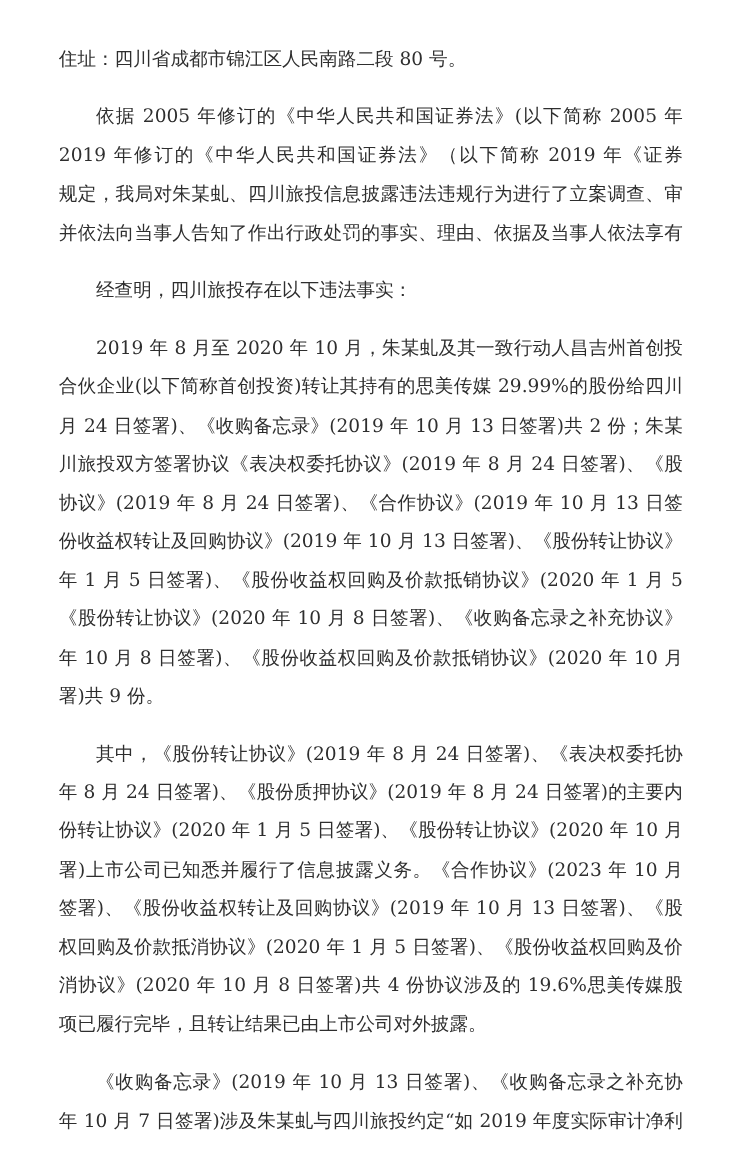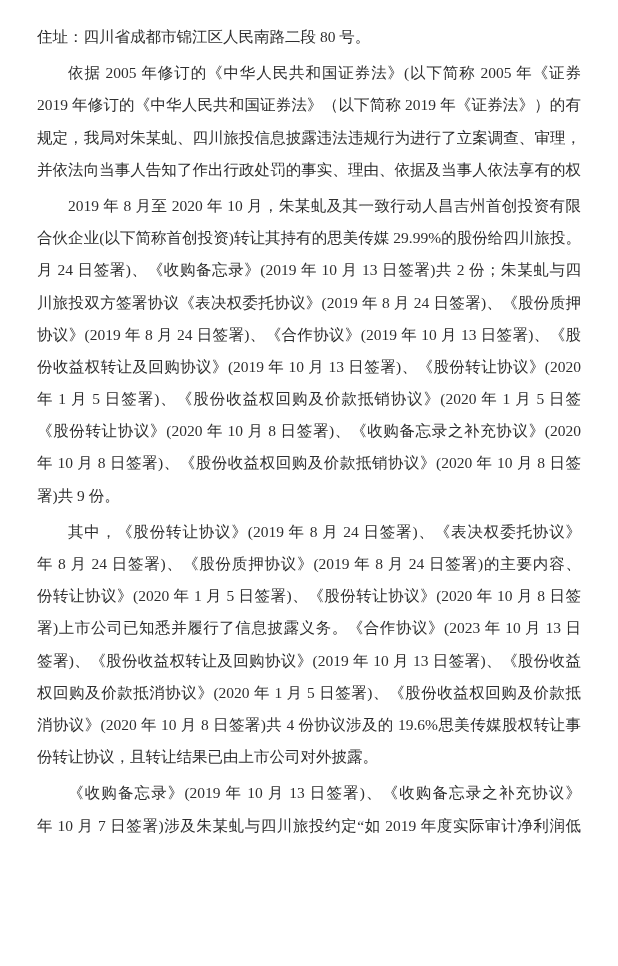--- a/index.html
+++ b/index.html
@@ -16,23 +16,22 @@
     box-sizing: border-box;
     width: 618px;
     height: 966px;
     padding: 17px 33px 0 33px;
     background: #ffffff;
     font-family: "DejaVu Serif", "Liberation Serif", serif;
     font-size: 15.5px;
     color: #2e2e2e;
   }
   .paragraph {
-    margin: 4px;
+    margin: 16px;
     padding: 0;
-    font-family: Liberation Serif, serif;
   }
   .line {
     height: 32.2px;
     line-height: 32.2px;
     text-align: justify;
     text-align-last: justify;
     overflow: hidden;
   }
   .line.indent {
     text-indent: 2em;
@@ -48,38 +47,41 @@
     <div class="paragraph">
       <div class="line last">住址：四川省成都市锦江区人民南路二段 80 号。</div>
     </div>
     <div class="paragraph">
       <div class="line indent">依据 2005 年修订的《中华人民共和国证券法》(以下简称 2005 年《证券法》)、</div>
       <div class="line">2019 年修订的《中华人民共和国证券法》（以下简称 2019 年《证券法》）的有关</div>
       <div class="line">规定，我局对朱某虬、四川旅投信息披露违法违规行为进行了立案调查、审理，</div>
       <div class="line">并依法向当事人告知了作出行政处罚的事实、理由、依据及当事人依法享有的权</div>
     </div>
     <div class="paragraph">
+      <div class="line indent last">经查明，四川旅投存在以下违法事实：</div>
+    </div>
+    <div class="paragraph">
       <div class="line indent">2019 年 8 月至 2020 年 10 月，朱某虬及其一致行动人昌吉州首创投资有限</div>
       <div class="line">合伙企业(以下简称首创投资)转让其持有的思美传媒 29.99%的股份给四川旅投。</div>
       <div class="line">月 24 日签署)、《收购备忘录》(2019 年 10 月 13 日签署)共 2 份；朱某虬与四</div>
       <div class="line">川旅投双方签署协议《表决权委托协议》(2019 年 8 月 24 日签署)、《股份质押</div>
       <div class="line">协议》(2019 年 8 月 24 日签署)、《合作协议》(2019 年 10 月 13 日签署)、《股</div>
       <div class="line">份收益权转让及回购协议》(2019 年 10 月 13 日签署)、《股份转让协议》(2020</div>
       <div class="line">年 1 月 5 日签署)、《股份收益权回购及价款抵销协议》(2020 年 1 月 5 日签署)、</div>
       <div class="line">《股份转让协议》(2020 年 10 月 8 日签署)、《收购备忘录之补充协议》(2020</div>
       <div class="line">年 10 月 8 日签署)、《股份收益权回购及价款抵销协议》(2020 年 10 月 8 日签</div>
       <div class="line last">署)共 9 份。</div>
     </div>
     <div class="paragraph">
       <div class="line indent">其中，《股份转让协议》(2019 年 8 月 24 日签署)、《表决权委托协议》(2019</div>
       <div class="line">年 8 月 24 日签署)、《股份质押协议》(2019 年 8 月 24 日签署)的主要内容、《股</div>
       <div class="line">份转让协议》(2020 年 1 月 5 日签署)、《股份转让协议》(2020 年 10 月 8 日签</div>
       <div class="line">署)上市公司已知悉并履行了信息披露义务。《合作协议》(2023 年 10 月 13 日</div>
       <div class="line">签署)、《股份收益权转让及回购协议》(2019 年 10 月 13 日签署)、《股份收益</div>
       <div class="line">权回购及价款抵消协议》(2020 年 1 月 5 日签署)、《股份收益权回购及价款抵</div>
       <div class="line">消协议》(2020 年 10 月 8 日签署)共 4 份协议涉及的 19.6%思美传媒股权转让事</div>
-      <div class="line last">份转让协议，且转让结果已由上市公司对外披露。</div>
+      <div class="line last">项已履行完毕，且转让结果已由上市公司对外披露。</div>
     </div>
     <div class="paragraph">
       <div class="line indent">《收购备忘录》(2019 年 10 月 13 日签署)、《收购备忘录之补充协议》(2020</div>
       <div class="line">年 10 月 7 日签署)涉及朱某虬与四川旅投约定“如 2019 年度实际审计净利润低</div>
     </div>
   </div>
 
 </body></html>

